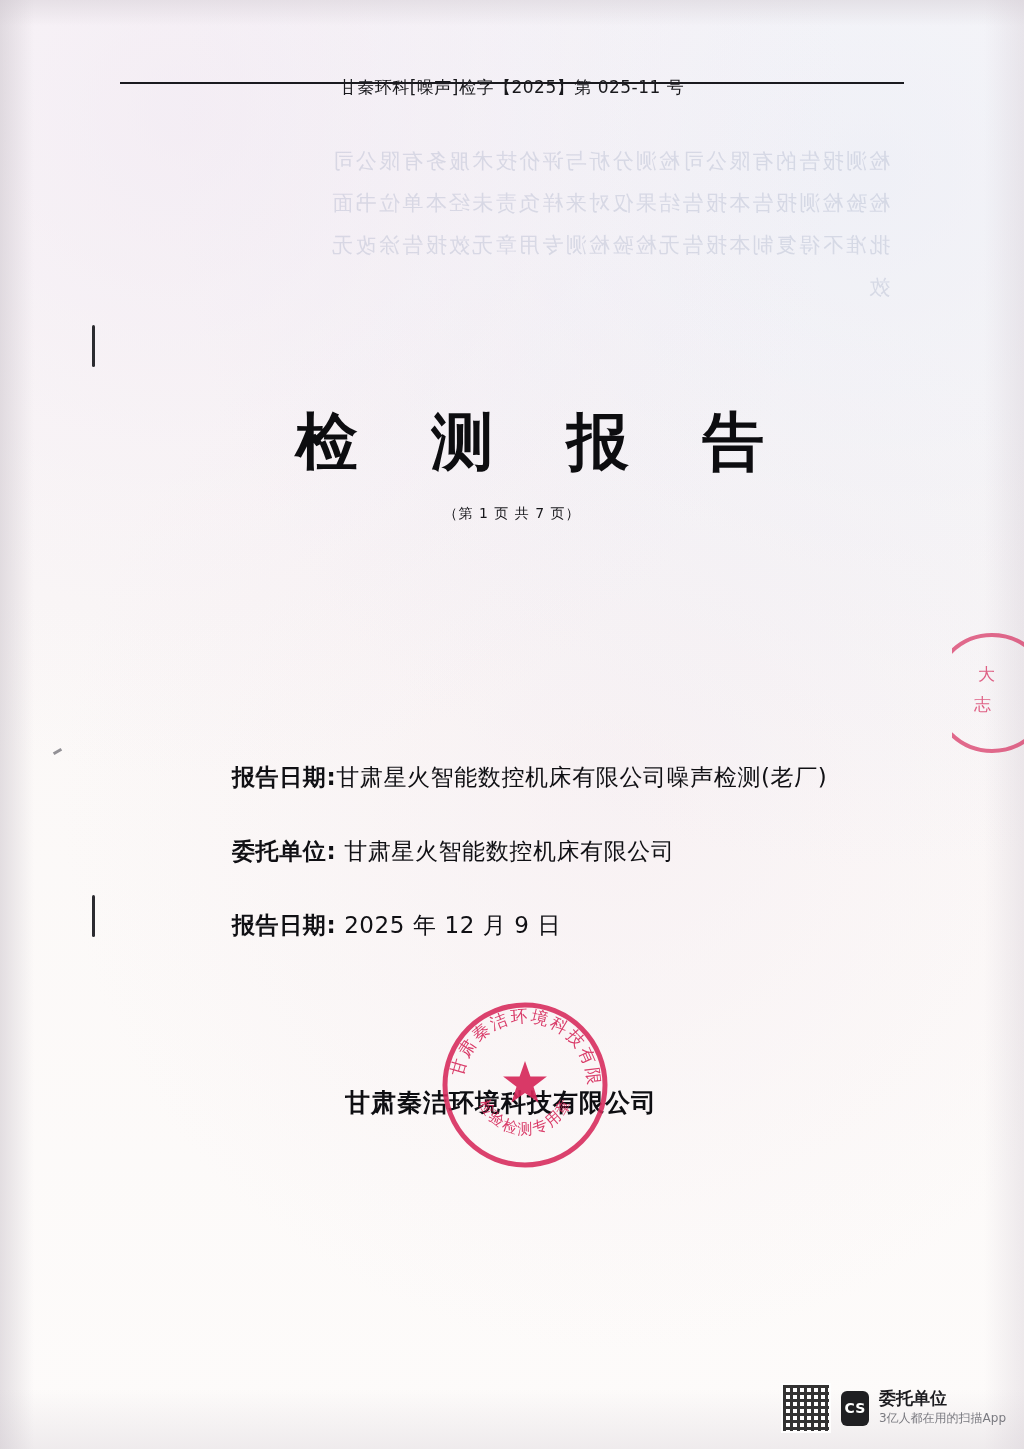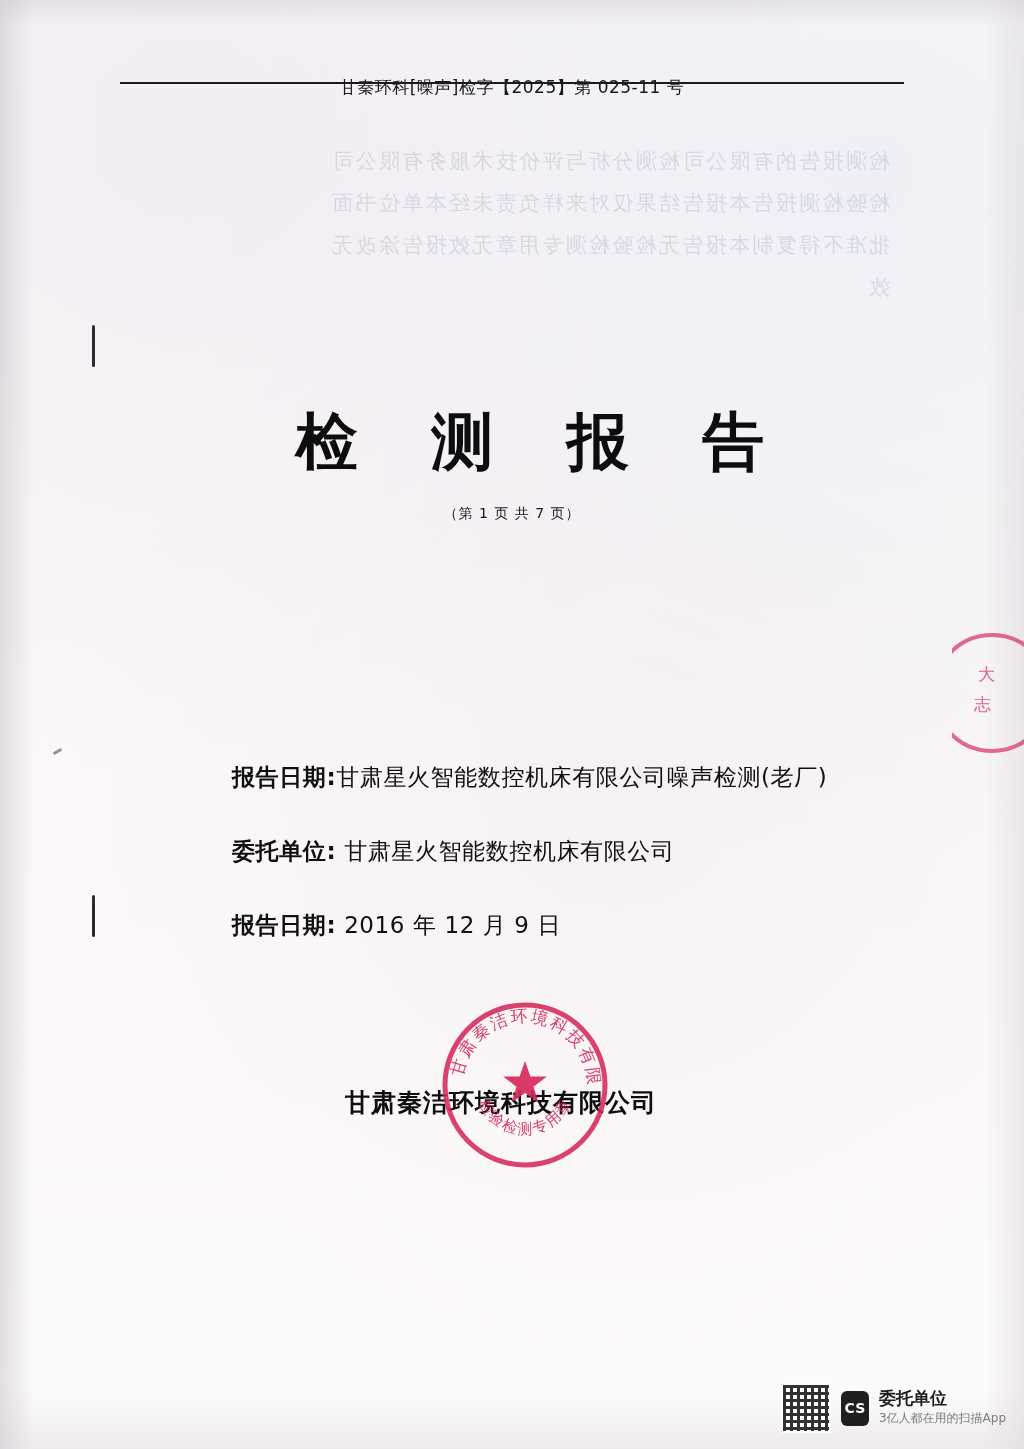--- a/index.html
+++ b/index.html
@@ -286,21 +286,21 @@
   <div class="meta">
     <div class="meta-row">
       <span class="meta-label">报告日期:</span><span class="meta-value">甘肃星火智能数控机床有限公司噪声检测(老厂)</span>
     </div>
     <div class="meta-row">
       <span class="meta-label">委托单位:</span>
       <span class="meta-value">甘肃星火智能数控机床有限公司</span>
     </div>
     <div class="meta-row">
       <span class="meta-label">报告日期:</span>
-      <span class="meta-value">2016 年 12 月 9 日</span>
+      <span class="meta-value">2025 年 12 月 9 日</span>
     </div>
   </div>
 
   <div class="stamp-edge">
     <svg viewBox="0 0 120 130" width="120" height="130" aria-hidden="true">
       <circle cx="40" cy="65" r="58" fill="none" stroke="#d6285a" stroke-width="4" opacity="0.8"></circle>
       <text x="26" y="52" font-size="17" fill="#d6285a" font-family="DejaVu Sans, sans-serif" opacity="0.85">大</text>
       <text x="22" y="82" font-size="17" fill="#d6285a" font-family="DejaVu Sans, sans-serif" opacity="0.85">志</text>
     </svg>
   </div>

